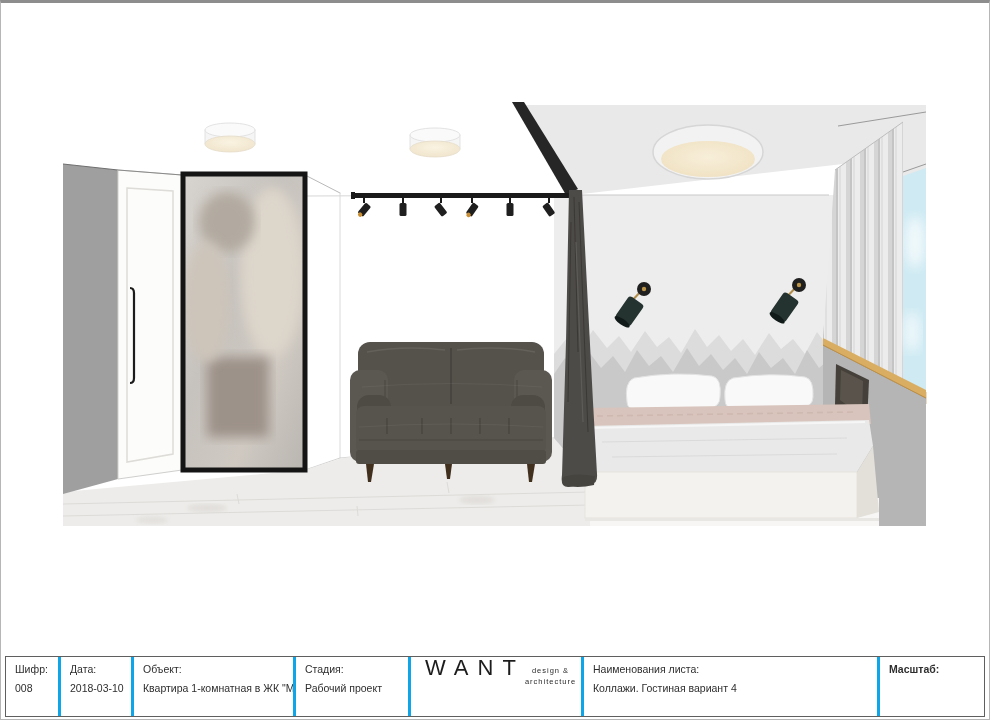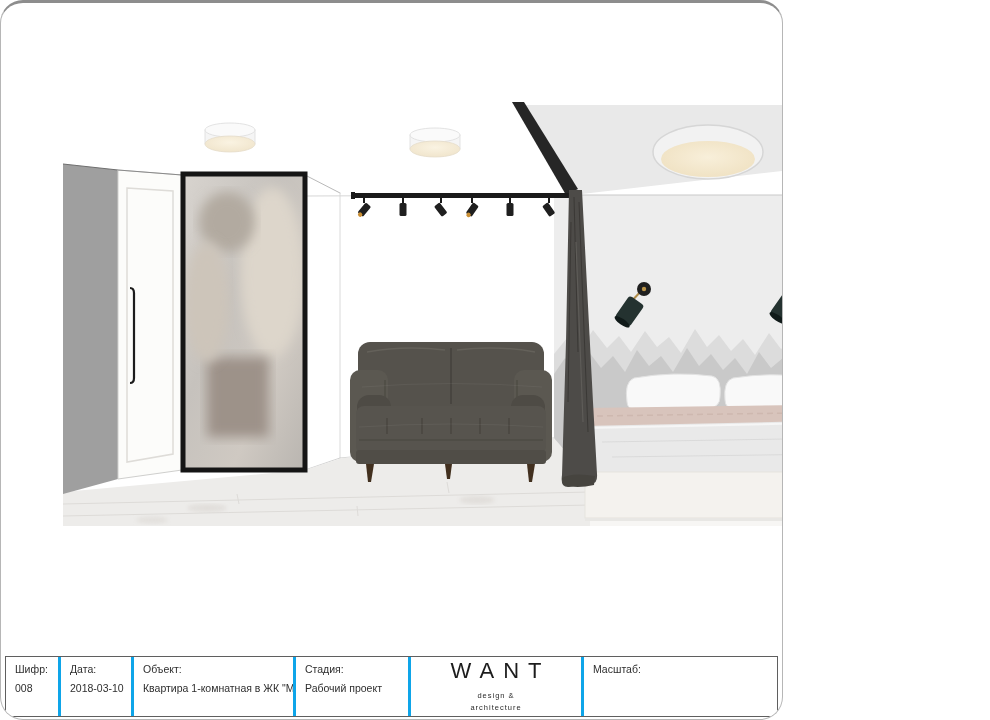--- a/index.html
+++ b/index.html
@@ -1,33 +1,33 @@
 <!DOCTYPE html>
 <html><head>
 <meta charset="utf-8">
 <style>
   html,body{margin:0;padding:0;background:#fff;}
   body{width:990px;height:720px;font-family:"Liberation Sans",sans-serif;}
-  .sheet{position:relative;width:783px;height:720px;box-sizing:border-box;
+  .sheet{position:relative;width:990px;height:720px;box-sizing:border-box;
     border-top:3px solid #8d8d8d;border-left:1px solid #b6b6b6;border-right:1px solid #b6b6b6;
-    border-bottom:1px solid #b6b6b6;background:#ffffff;overflow:hidden;border-radius:23px;}
+    border-bottom:1px solid #b6b6b6;background:#ffffff;overflow:hidden;}
   .collage{position:absolute;left:56px;top:99px;width:872px;height:424px;}
   
   .titleblock{position:absolute;left:4px;right:4px;bottom:2px;height:61px;
     border:1px solid #5f5f5f;display:flex;background:#fff;box-sizing:border-box;}
   .tb-cell{box-sizing:border-box;border-left:3px solid #0ea5e9;padding:7px 9px 0 9px;
     font-size:10.5px;color:#2e2e2e;line-height:1;white-space:nowrap;overflow:hidden;}
   .tb-cell:first-child{border-left:none;}
   .tb-label{margin-bottom:8px;}
   .tb-value{margin-top:0;}
-  .tb-logo{display:flex;flex-direction:column;align-items:center;justify-content:center;padding:0;}
+  .tb-logo{display:flex;align-items:flex-start;justify-content:center;padding:0;}
   .logo-title{font-size:22px;letter-spacing:9px;color:#1c1c1c;margin-left:9px;line-height:1;}
   .logo-sub{font-size:7.5px;letter-spacing:1px;color:#2a2a2a;line-height:1.5;text-align:center;margin-top:8px;}
   .w-code{width:52px;}.w-date{width:73px;}.w-object{width:162px;}.w-stage{width:115px;}
-  .w-logo{width:173px;}.w-sheet{width:296px;}.w-scale{flex:1;}
+  .w-logo{width:173px;}.w-sheet{width:296px;}.w-scale{flex:1;font-weight:bold;}
 </style>
 </head>
 <body>
 
 <div class="sheet">
 
   <div class="collage">
   <svg width="872" height="424" viewBox="0 0 872 424" xmlns="http://www.w3.org/2000/svg">
     <defs>
       <linearGradient id="mirrorGrad" x1="0" y1="0" x2="1" y2="1">
@@ -271,19 +271,23 @@
       <div class="tb-label">Стадия:</div>
       <div class="tb-value">Рабочий проект</div>
     </div>
     <div class="tb-cell tb-logo w-logo">
       <div class="logo-title">WANT</div>
       <div class="logo-sub">
         <div>design &amp;</div>
         <div>architecture</div>
       </div>
     </div>
+    <div class="tb-cell w-sheet">
+      <div class="tb-label">Наименования листа:</div>
+      <div class="tb-value">Коллажи. Гостиная вариант 4</div>
+    </div>
     <div class="tb-cell w-scale">
       <div class="tb-label">Масштаб:</div>
       <div class="tb-value"></div>
     </div>
   </div>
 
 </div>
 
 </body></html>

